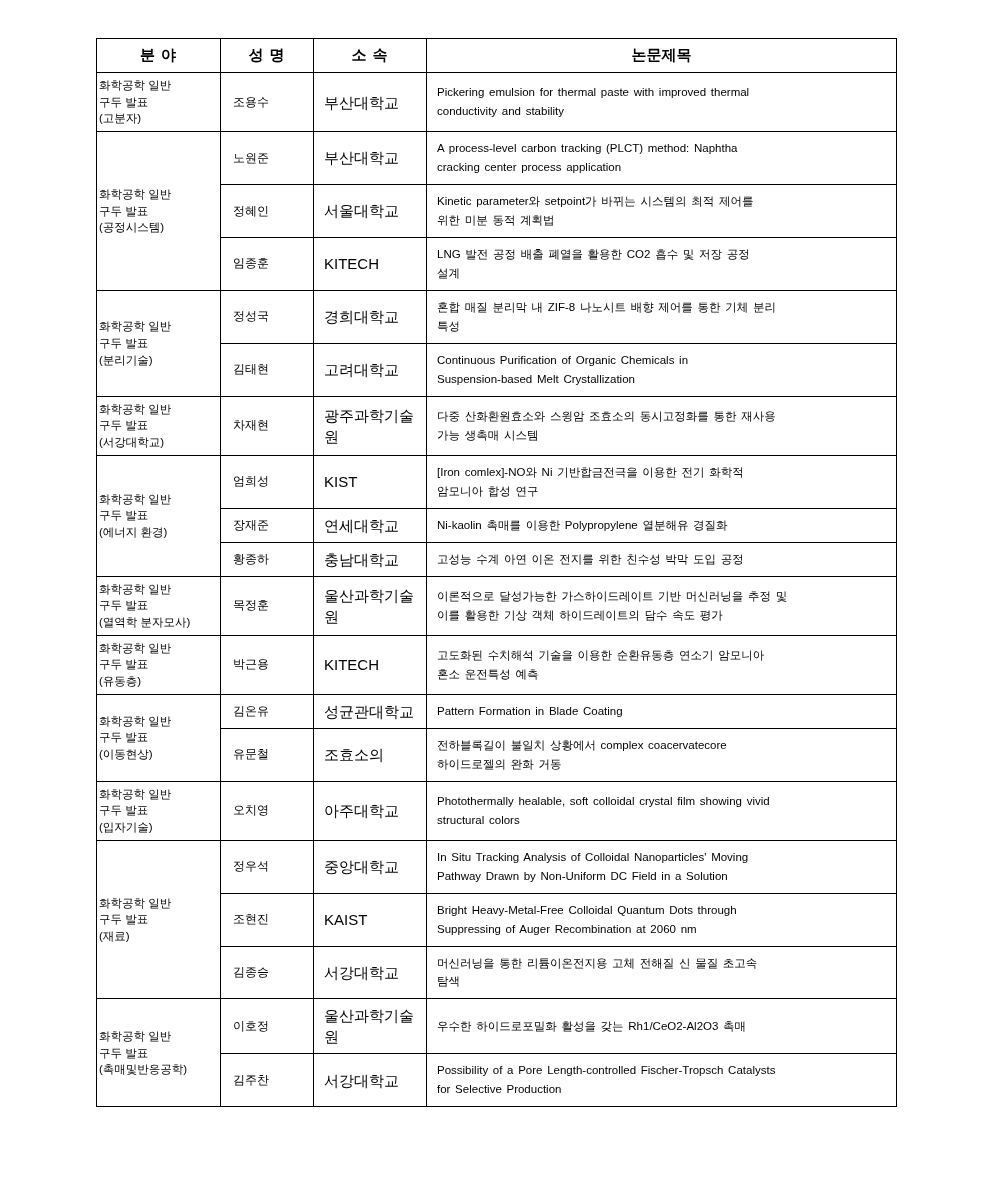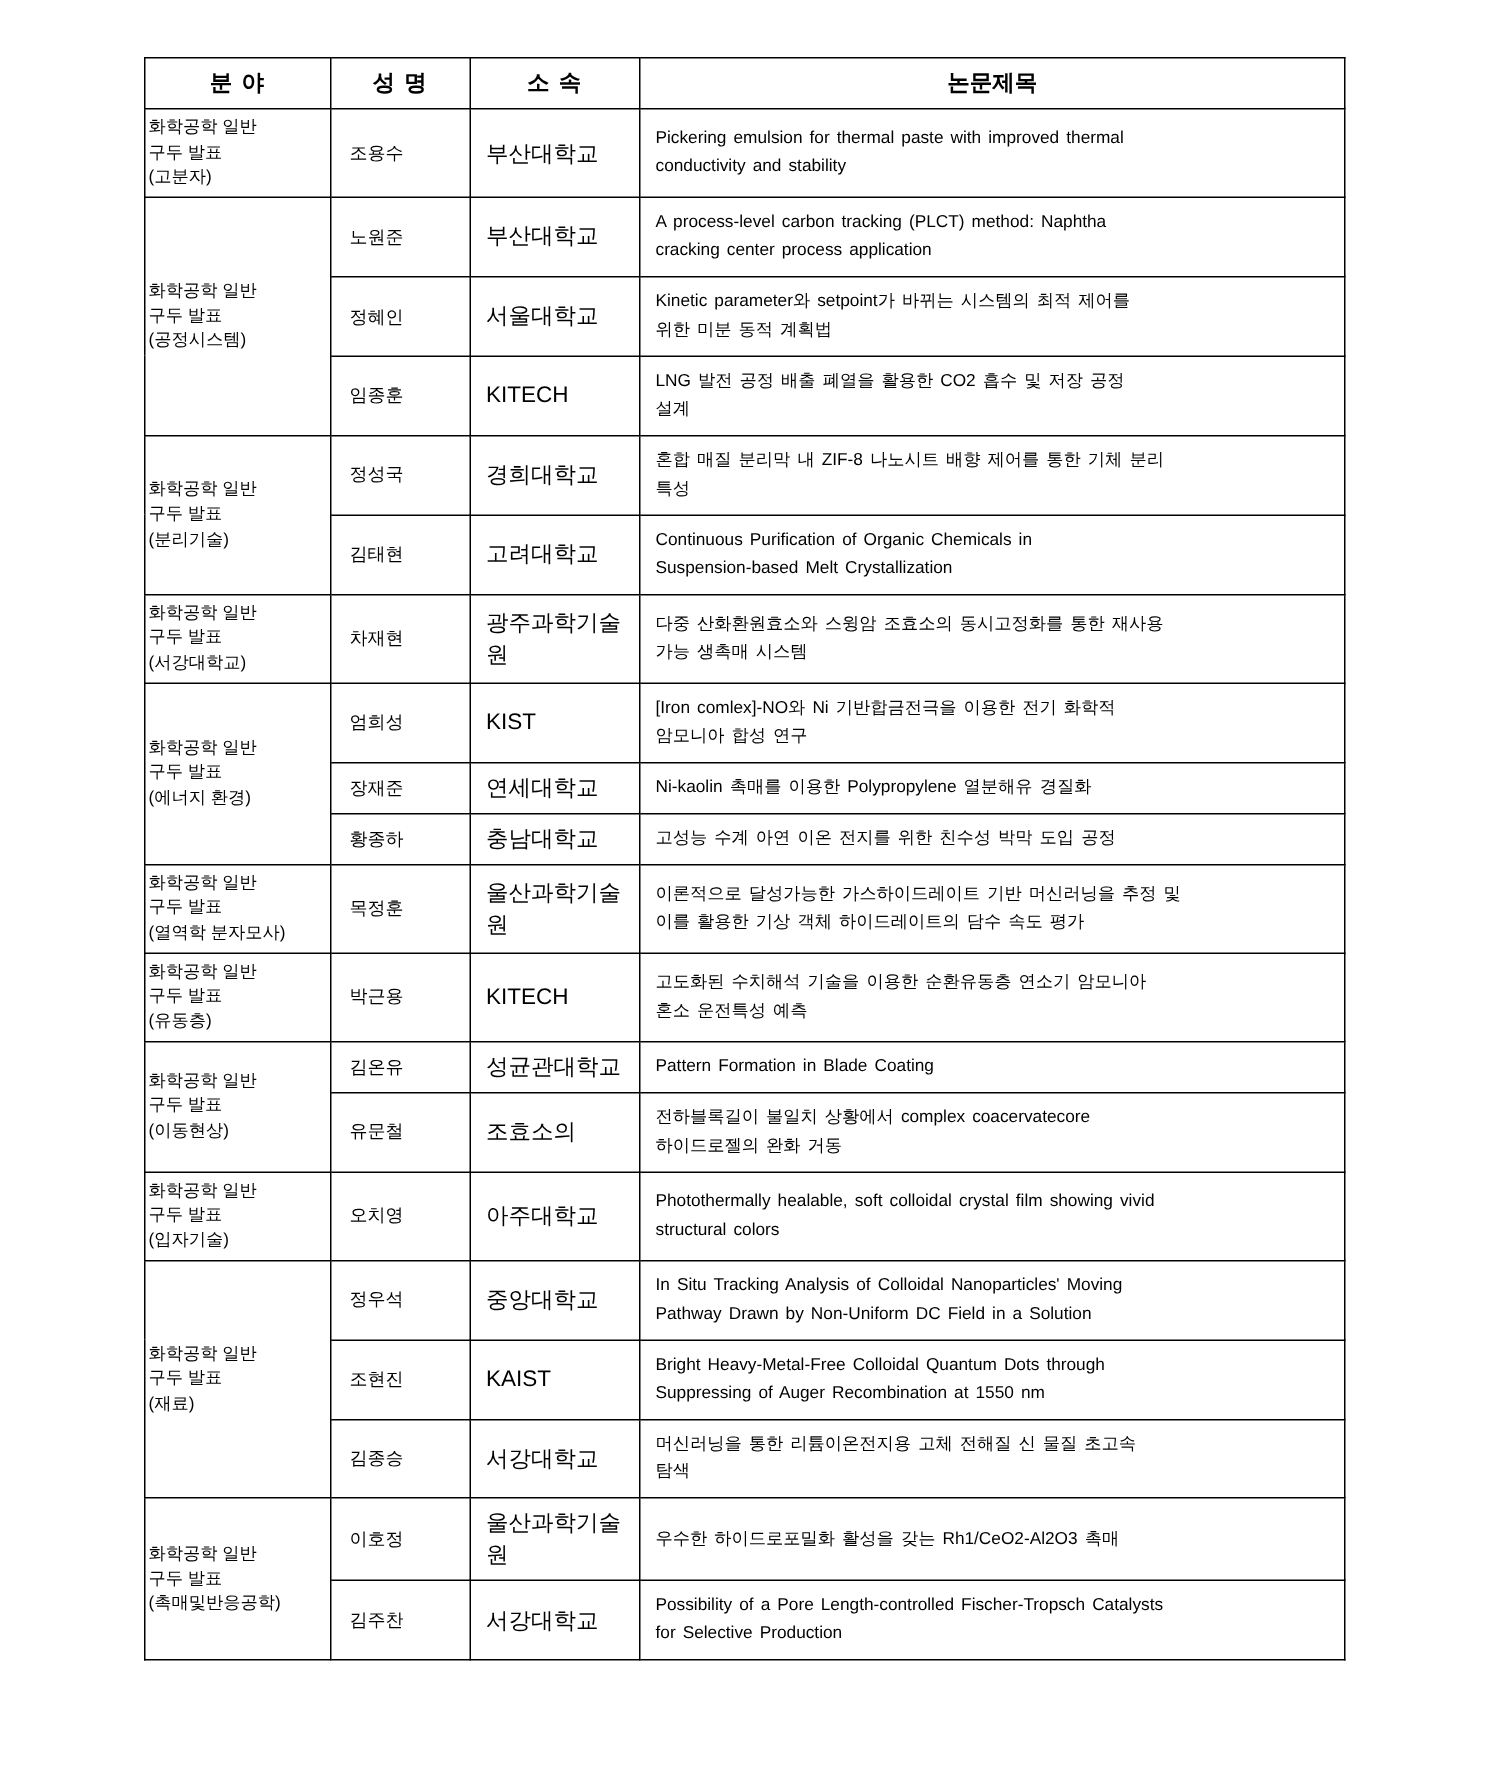--- a/index.html
+++ b/index.html
@@ -231,21 +231,21 @@
               <span class="field-line">구두 발표</span>
               <span class="field-line">(재료)</span>
             </td>
             <td class="name-cell">정우석</td>
             <td class="affil-cell">중앙대학교</td>
             <td class="title-cell"><span class="title-line">In Situ Tracking Analysis of Colloidal Nanoparticles' Moving</span><br><span class="title-line">Pathway Drawn by Non-Uniform DC Field in a Solution</span></td>
           </tr>
           <tr>
             <td class="name-cell">조현진</td>
             <td class="affil-cell">KAIST</td>
-            <td class="title-cell"><span class="title-line">Bright Heavy-Metal-Free Colloidal Quantum Dots through</span><br><span class="title-line">Suppressing of Auger Recombination at 1550 nm</span></td>
+            <td class="title-cell"><span class="title-line">Bright Heavy-Metal-Free Colloidal Quantum Dots through</span><br><span class="title-line">Suppressing of Auger Recombination at 2060 nm</span></td>
           </tr>
           <tr>
             <td class="name-cell">김종승</td>
             <td class="affil-cell">서강대학교</td>
             <td class="title-cell"><span class="title-line">머신러닝을 통한 리튬이온전지용 고체 전해질 신 물질 초고속</span><br><span class="title-line">탐색</span></td>
           </tr>
           <tr>
             <td class="field-cell" rowspan="2">
               <span class="field-line">화학공학 일반</span>
               <span class="field-line">구두 발표</span>

